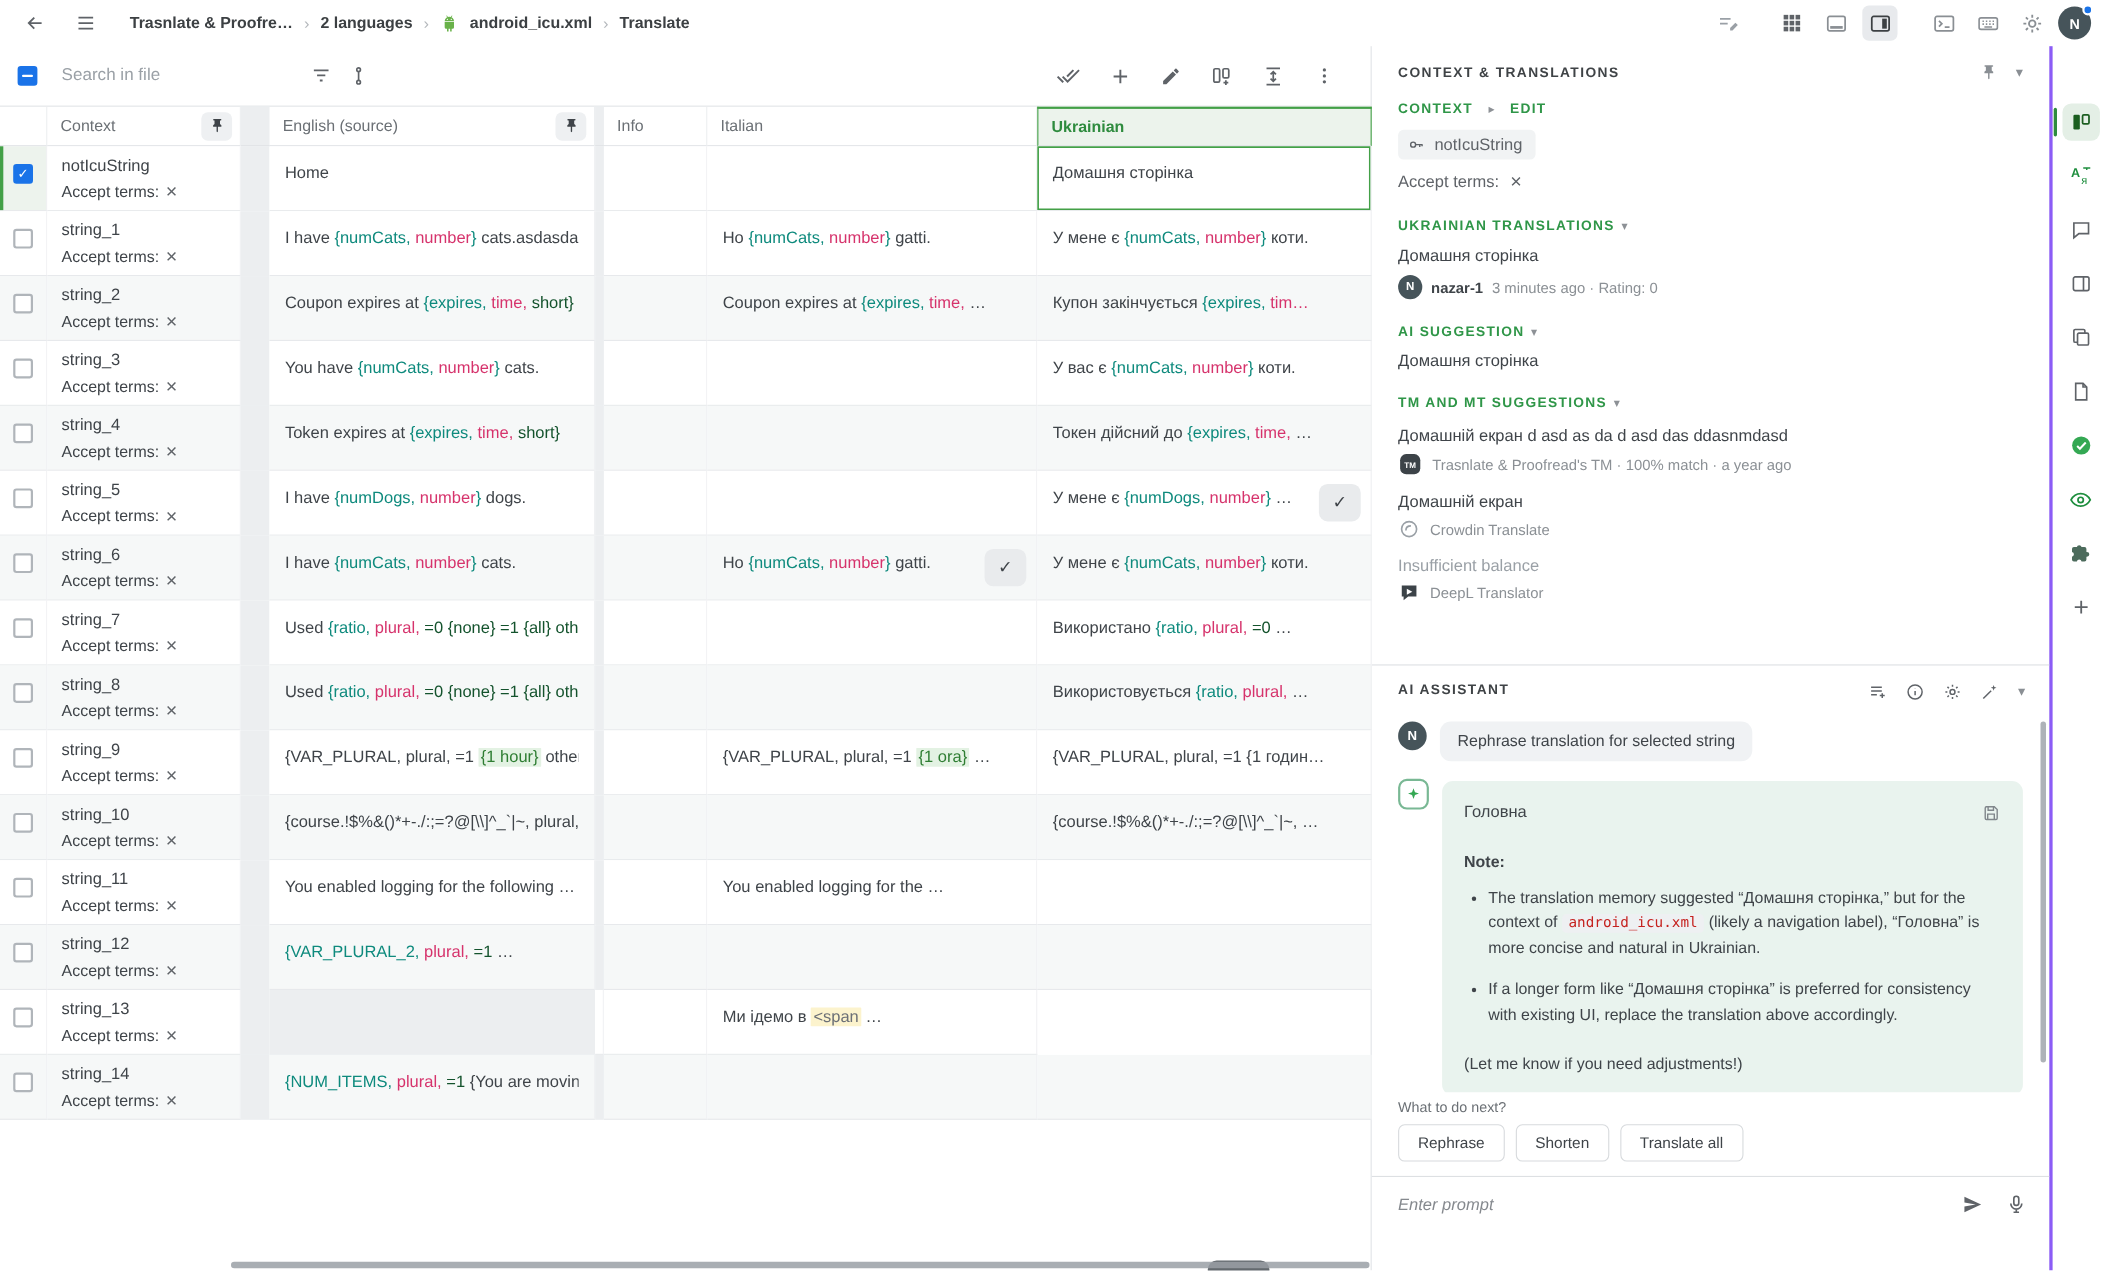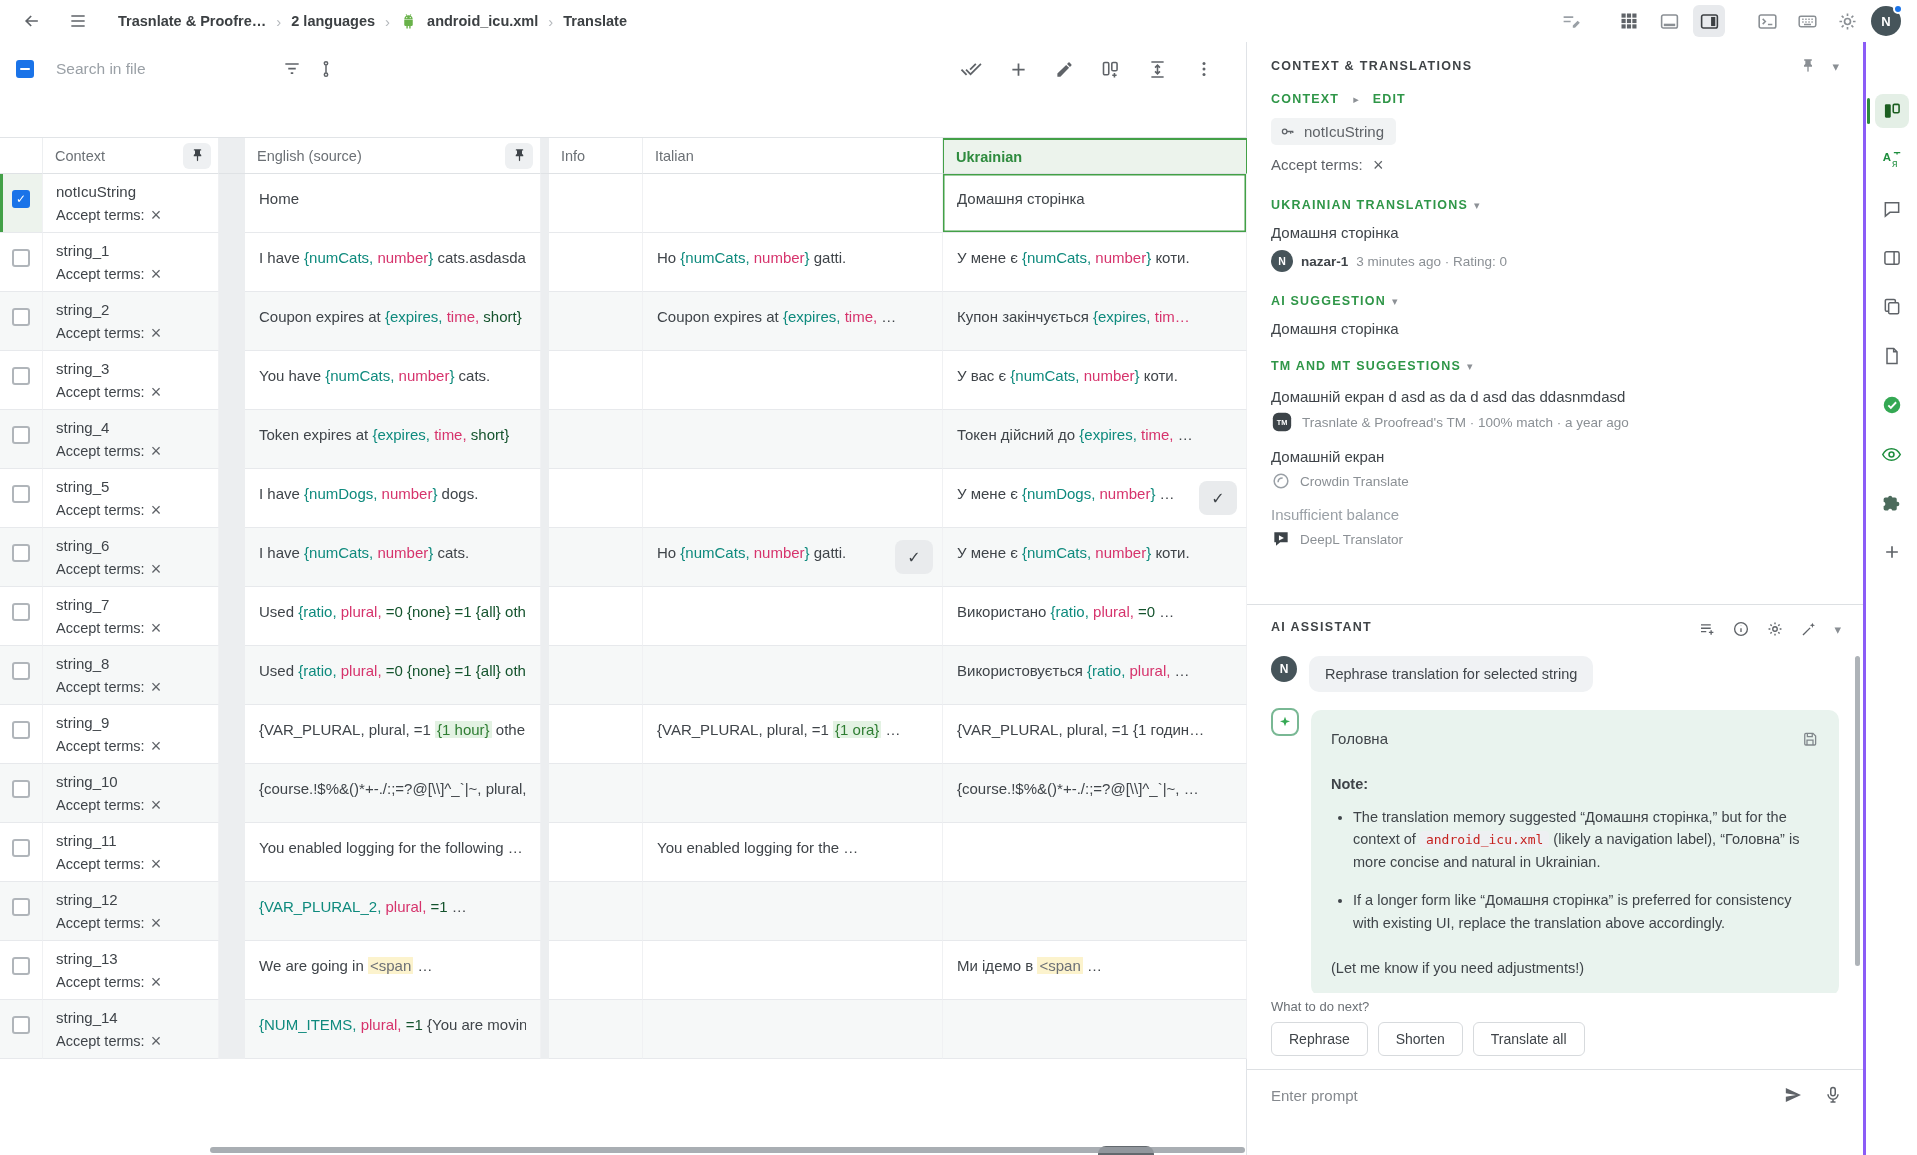--- a/index.html
+++ b/index.html
@@ -14,21 +14,21 @@
   .crumb { font-size:14.5px; font-weight:600; color:#3c4043; white-space:nowrap; }
   .crumb.reg { font-weight:600; }
   .crumb-sep { color:#b4b8bc; font-size:15px; }
   .topbar-right { margin-left:auto; display:flex; align-items:center; gap:8px; }
   .avatar { width:30px; height:30px; border-radius:50%; background:#46545a; color:#fff; font-size:13px; font-weight:700;
     display:flex; align-items:center; justify-content:center; position:relative; }
   .avatar .dot { position:absolute; top:-2px; right:-2px; width:10px; height:10px; background:#1a73e8; border:2px solid #fff; border-radius:50%; }
 
   
   .main { display:flex; height:1113px; }
-  .editor { width:1247px; border-right:1px solid #e0e3e7; position:relative; display:flex; flex-direction:column;gap:41px; }
+  .editor { width:1247px; border-right:1px solid #e0e3e7; position:relative; display:flex; flex-direction:column; }
   .panel { width:619px; border-right:3px solid #8b5cf6; display:flex; flex-direction:column; }
   .rail { flex:1; position:relative; padding-top:52px; display:flex; flex-direction:column; align-items:center; gap:15px; }
 
   
   .search-row { height:54px; display:flex; align-items:center; padding:0 16px; flex:none; }
   .cbox { width:18px; height:18px; border:2px solid #b0b5ba; border-radius:3px; display:inline-flex; align-items:center; justify-content:center; background:#fff; flex:none; }
   .cbox.on, .cbox.ind { background:#1a73e8; border-color:#1a73e8; color:#fff; font-size:12px; font-weight:700; }
   .cbox.ind::after { content:""; width:10px; height:2.4px; background:#fff; border-radius:1px; }
   .search-input { border:none; outline:none; font-size:15.5px; color:#3f4449; width:170px; margin-left:22px; background:transparent; font-family:inherit; }
   .search-input::placeholder { color:#9aa0a6; }
@@ -107,21 +107,21 @@
   .bullets li { font-size:14.5px; color:#3f4449; line-height:1.55; margin-bottom:16px; }
   .code { font-family:"DejaVu Sans Mono","Liberation Mono",monospace; font-size:13px; color:#c5221f; background:#eef0f2; border-radius:4px; padding:1px 6px; }
   .closing { margin-top:26px; font-size:14.5px; color:#3f4449; }
   #chat-scroll { position:absolute; right:3px; top:8px; width:5px; height:310px; background:#aeb3b8; border-radius:3px; }
 
   .ai-foot { padding:6px 24px 0 24px; }
   .next-label { font-size:13px; color:#6b7075; }
   .actions { display:flex; gap:10px; margin-top:8px; }
   .act-btn { border:1px solid #d7dadd; background:#fff; border-radius:6px; font-size:14px; color:#3f4449; padding:8px 17px; cursor:pointer; font-family:inherit; }
   .prompt-bar { margin-top:13px; border-top:1px solid #dde0e3; height:51px; display:flex; align-items:center; padding:0 20px 0 0; }
-  .prompt-input { flex:1; border:none; outline:none; font-size:15px; color:#3f4449; font-family:inherit; background:transparent; }
+  .prompt-input { flex:1; border:none; outline:none; font-size:15px; color:#3f4449; font-family:inherit; background:transparent;font-style:italic; }
   .prompt-input::placeholder { color:#85898e; }
   .prompt-icons { display:flex; gap:20px; align-items:center; }
 
   
   .rail-btn { width:34px; height:34px; border-radius:8px; display:flex; align-items:center; justify-content:center; cursor:pointer; position:relative; }
   .rail-btn.active { background:#e4efe6; }
   .rail-btn.active::before { content:""; position:absolute; left:-8px; top:4px; bottom:4px; width:3px; border-radius:2px; background:#2e8b3e; }
   svg { display:block; }
 </style>
 </head>
@@ -578,23 +578,20 @@
           </div>
           <div class="trow">
             <div class="cell cb">
               <span class="cbox"></span>
             </div>
             <div class="cell ctx">
               <div class="rid">string_13</div>
               <div class="terms">Accept terms:<span class="xmark">×</span></div>
             </div>
             <div class="gut"></div>
-            <div class="cell txtcell">
-              <div class="txt"><span class="tk-d">We are going in </span><span class="tk-y">&lt;span</span><span class="tk-d"> …</span></div>
-            </div>
             <div class="gut"></div>
             <div class="cell"></div>
             <div class="cell txtcell">
               <div class="txt"></div>
             </div>
             <div class="cell txtcell ukcell">
               <div class="txt"><span class="tk-d">Ми ідемо в </span><span class="tk-y">&lt;span</span><span class="tk-d"> …</span></div>
             </div>
           </div>
           <div class="trow alt">

